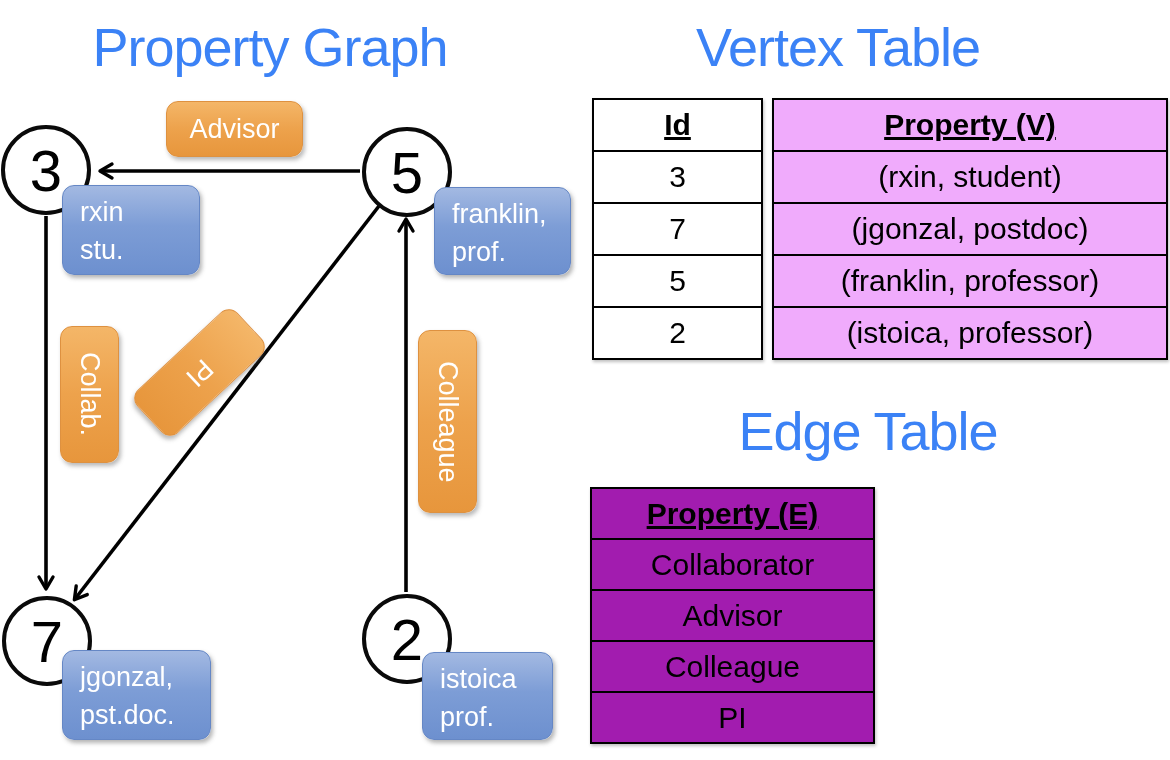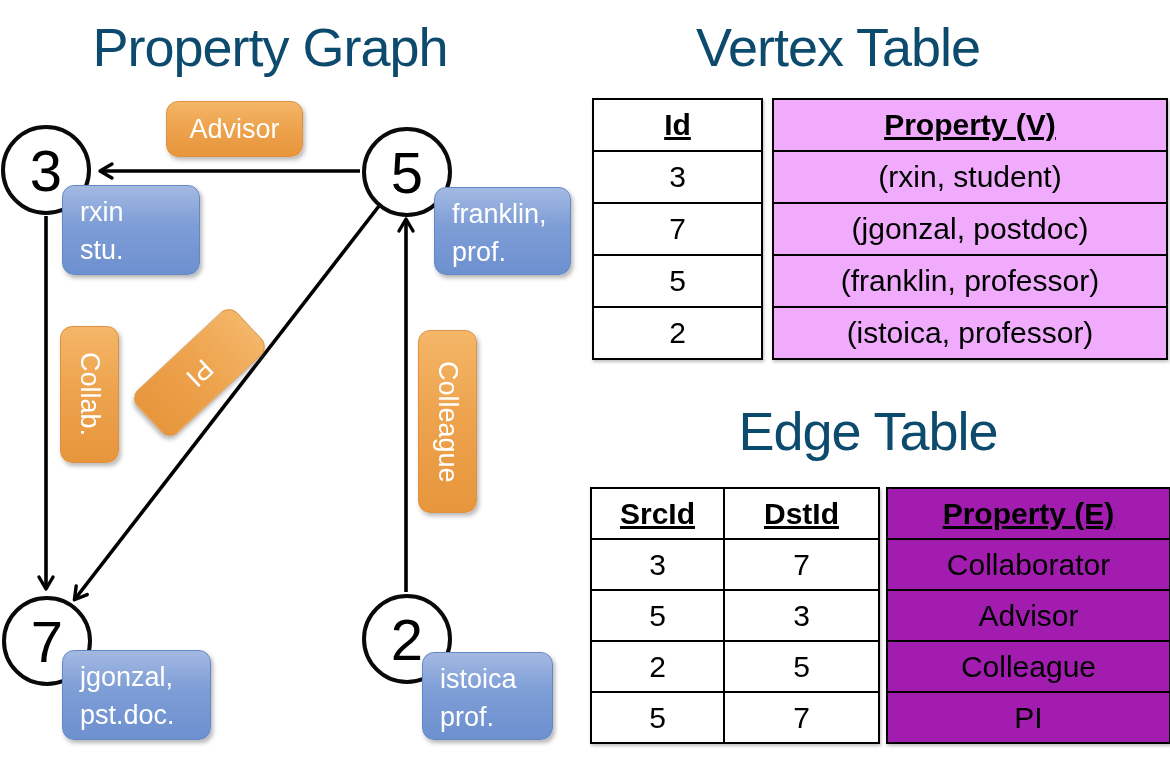--- a/index.html
+++ b/index.html
@@ -8,21 +8,21 @@
     width: 1170px; height: 760px;
     font-family: "Liberation Sans", sans-serif;
     position: relative; overflow: hidden;
     color: #111;
   }
   .stage { position: absolute; inset: 0; width: 1170px; height: 760px; }
 
   
   .big-title {
     position: absolute; text-align: center;
-    font-size: 54px; font-weight: 400; letter-spacing: -1px; color: #0c4a6e;
+    font-size: 54px; font-weight: 400; letter-spacing: -1px; color: #3b82f6;
     white-space: nowrap;
   }
   #title-graph  { left: 10px;  top: 16px; width: 520px; }
   #title-vertex { left: 580px; top: 16px; width: 516px; }
   #title-edge   { left: 590px; top: 400px; width: 556px; }
 
   
   svg.edges { position: absolute; left: 0; top: 0; z-index: 1; }
 
   .node {
@@ -176,44 +176,20 @@
             <td class="cell-blue">(franklin, professor)</td>
           </tr>
       <tr>
             <td class="cell-blue">(istoica, professor)</td>
           </tr>
     </tbody>
       </table>
   </div>
 
   <div class="tbl-wrap" id="edge-table-wrap">
-    <table style="width:288px">
-      <tbody>
-          <tr>
-        <td class="hdr" style="width:133px">SrcId</td>
-        <td class="hdr" style="width:155px">DstId</td>
-      </tr>
-      <tr>
-        <td>3</td>
-        <td>7</td>
-      </tr>
-      <tr>
-        <td>5</td>
-        <td>3</td>
-      </tr>
-      <tr>
-        <td>2</td>
-        <td>5</td>
-      </tr>
-      <tr>
-        <td>5</td>
-        <td>7</td>
-      </tr>
-    </tbody>
-      </table>
     <table style="width:285px">
       <tbody>
           <tr>
             <td class="hdr cell-peach">Property (E)</td>
           </tr>
       <tr>
             <td class="cell-peach">Collaborator</td>
           </tr>
       <tr>
             <td class="cell-peach">Advisor</td>

